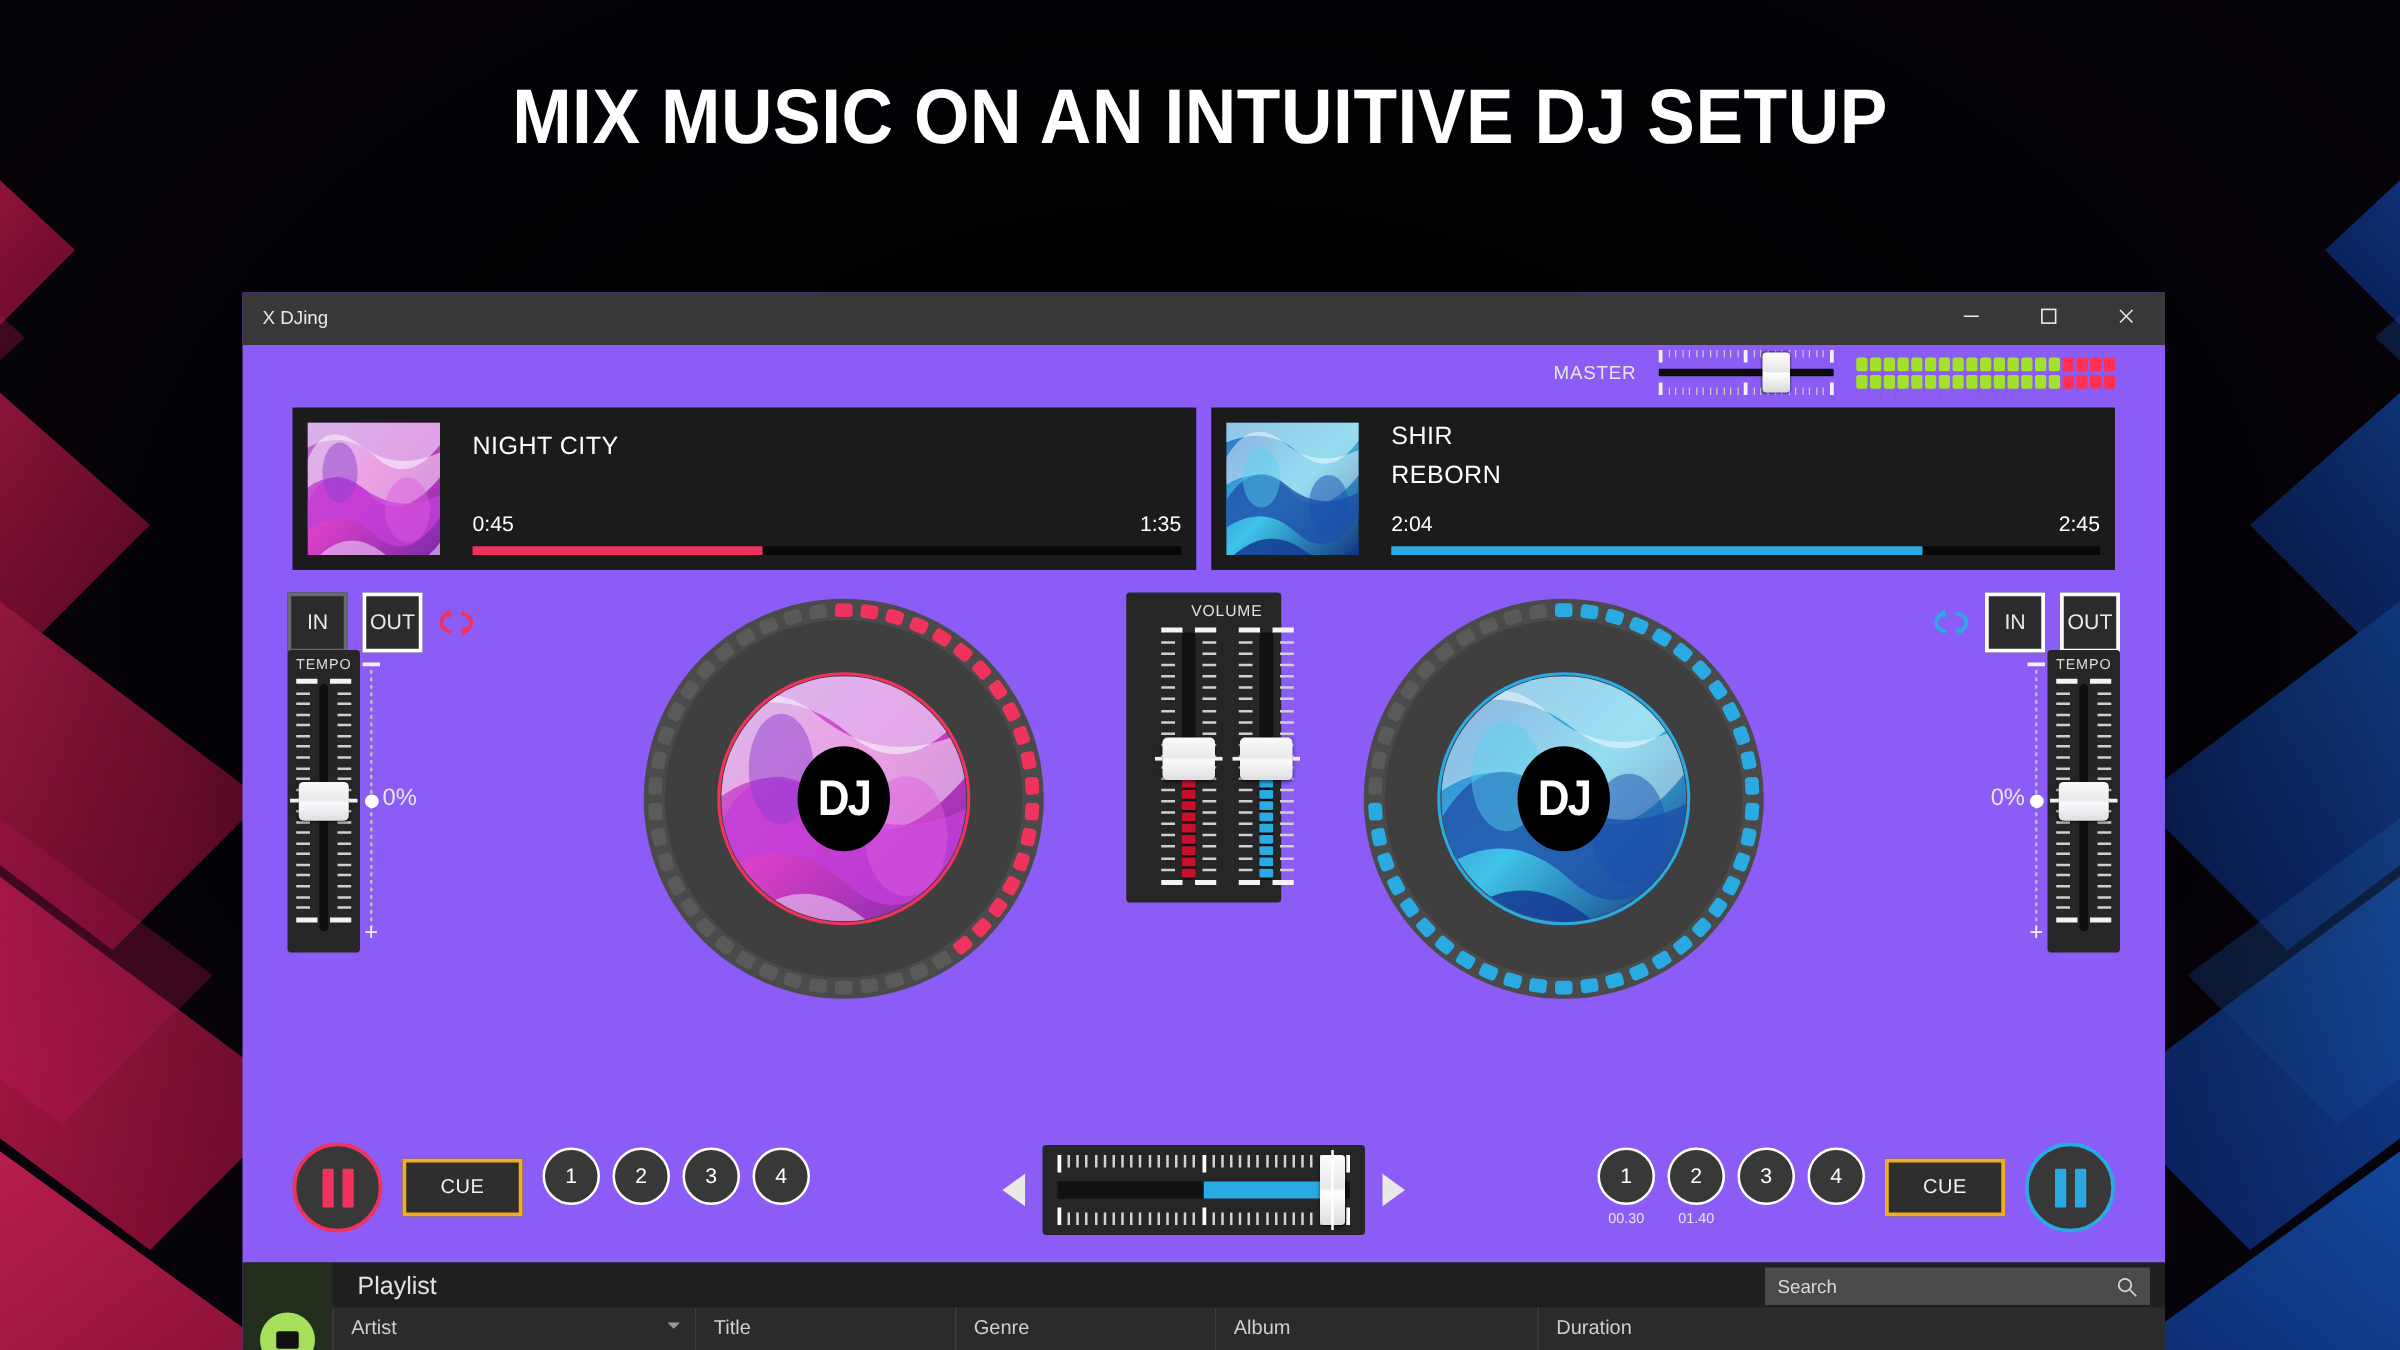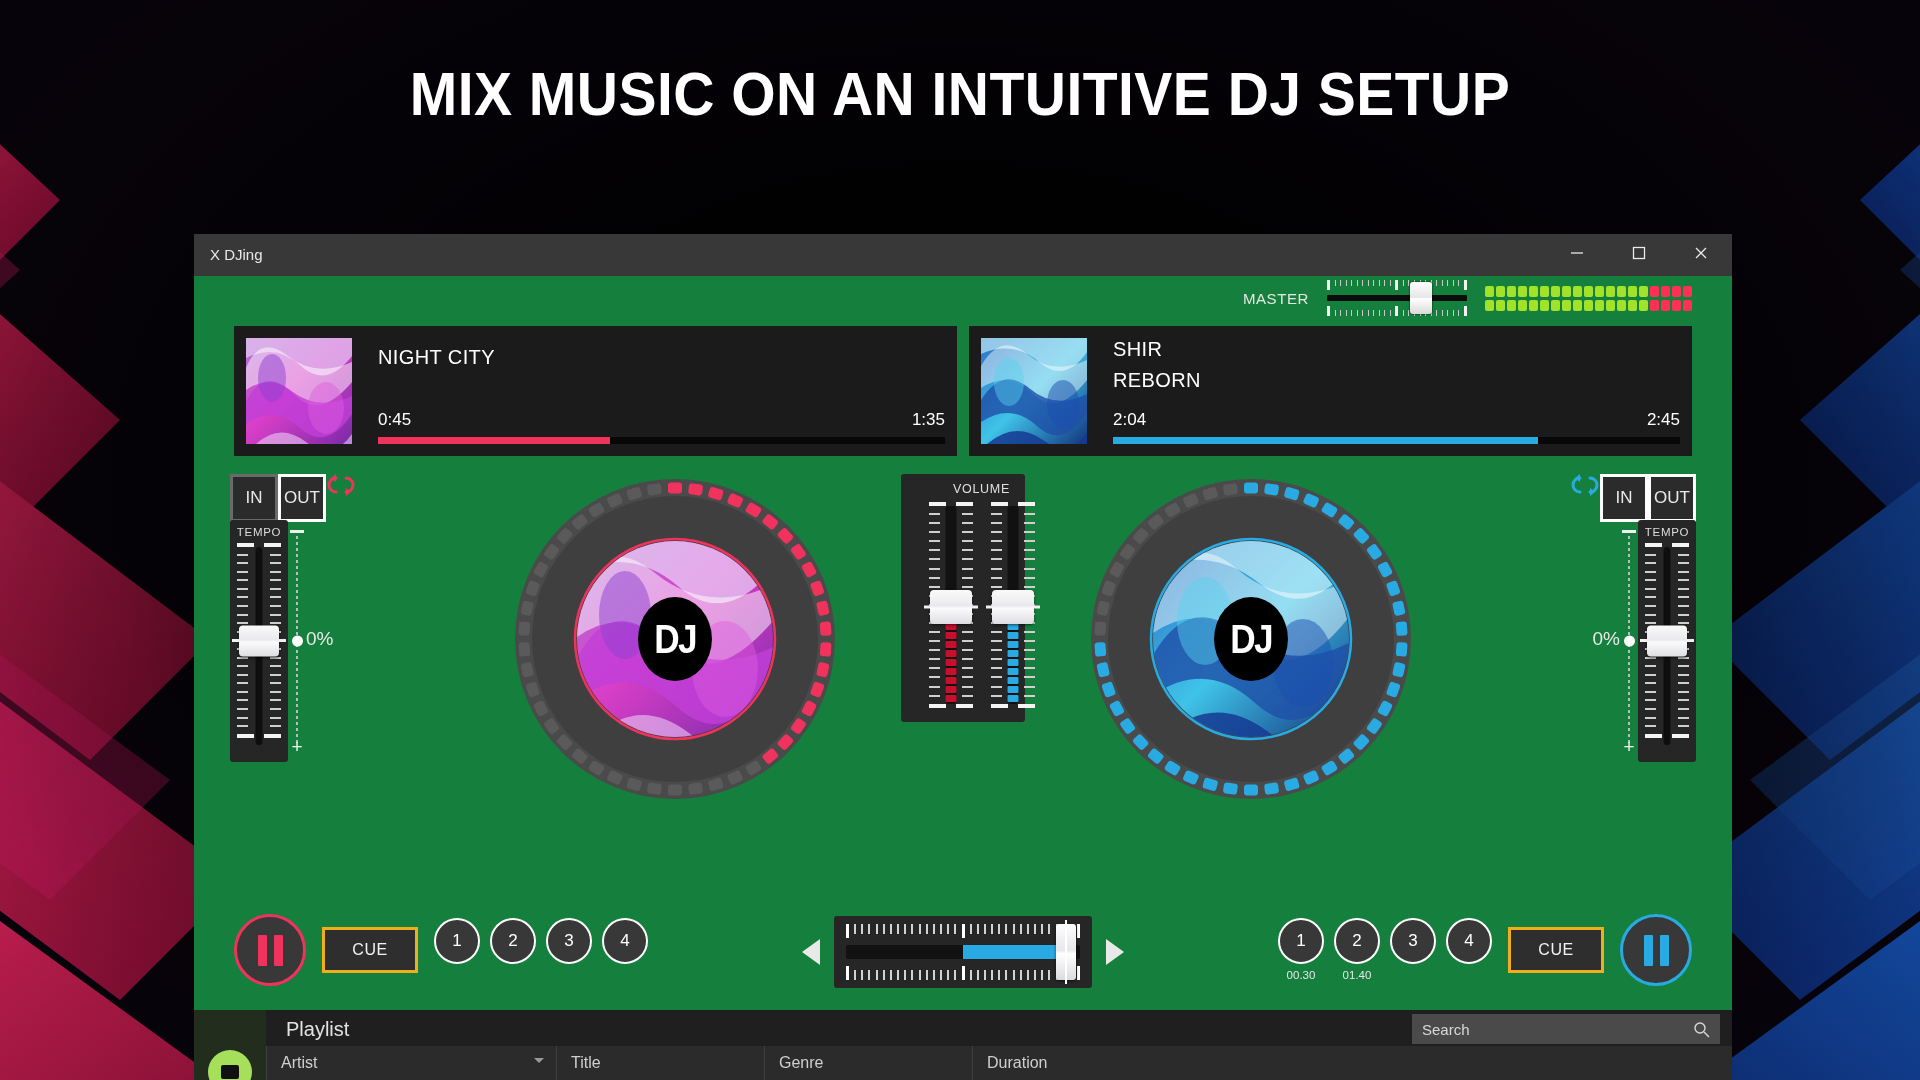--- a/index.html
+++ b/index.html
@@ -35,21 +35,21 @@
     transform: scaleX(0.92);
     font-family: "Liberation Sans", sans-serif;
     z-index: 5;
   }
 
   
   .window {
     position: absolute;
     left: 194px; top: 234px;
     width: 1538px; height: 846px;
-    background: #15803d;
+    background: #8b5cf6;
     z-index: 4;
     overflow: hidden;
   }
   .titlebar {
     height: 42px; position: relative;
     background: #383838;
   }
   .title-text {
     position: absolute; left: 16px; top: 12px;
     color: #e8e8e8; font-size: 15px;
@@ -92,21 +92,21 @@
   .track-meta { flex: 1; padding-left: 26px; display: flex; flex-direction: column; }
   .t-artist { color: #fff; font-size: 20px; letter-spacing: 0.4px; }
   .t-title { color: #fff; font-size: 20px; letter-spacing: 0.4px; margin-top: 8px; }
   .t-times { display: flex; justify-content: space-between; margin-top: auto; color: #fff; font-size: 17px; }
   .t-bar { height: 7px; background: #070707; margin-top: 7px; position: relative; }
   .t-bar-fill { position: absolute; left: 0; top: 0; height: 100%; }
 
   
   .deck-area { position: absolute; left: 0; top: 240px; width: 100%; height: 420px; }
 
-  .inout-wrap { position: absolute; display: flex; align-items: flex-start; top: 0; }
+  .inout-wrap { position: absolute; display: flex; align-items: center; gap: 12px; top: 0; }
   .inout-wrap.left { left: 36px; }
   .inout-wrap.right { right: 36px; }
   .io-btn {
     width: 48px; height: 48px; display: flex; align-items: center; justify-content: center;
     background: #2b2b2b; color: #e9e9e9; font-size: 17px;
   }
   .io-btn.dim { border: 3px solid #6a6a6a; }
   .io-btn.on { border: 3px solid #ffffff; }
   .loop-icon { width: 30px; height: 22px; }
 
@@ -1110,18 +1110,21 @@
         <div class="col" style="width: 290px;">
           <span>Artist</span>
           <span class="chev"></span>
         </div>
         <div class="col" style="width: 208px;">
           <span>Title</span>
         </div>
         <div class="col" style="width: 208px;">
           <span>Genre</span>
         </div>
+        <div class="col" style="width: 258px;">
+          <span>Album</span>
+        </div>
         <div class="col" style="width: 300px;">
           <span>Duration</span>
         </div>
       </div>
   </div>
 </div>
 
 </body></html>

